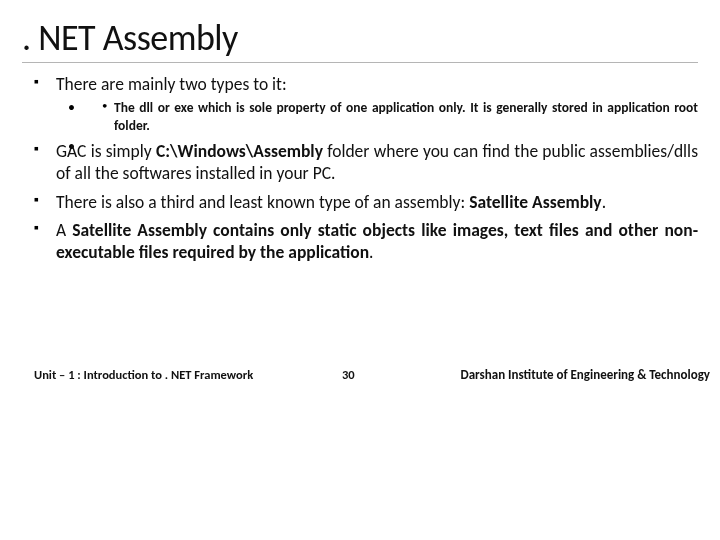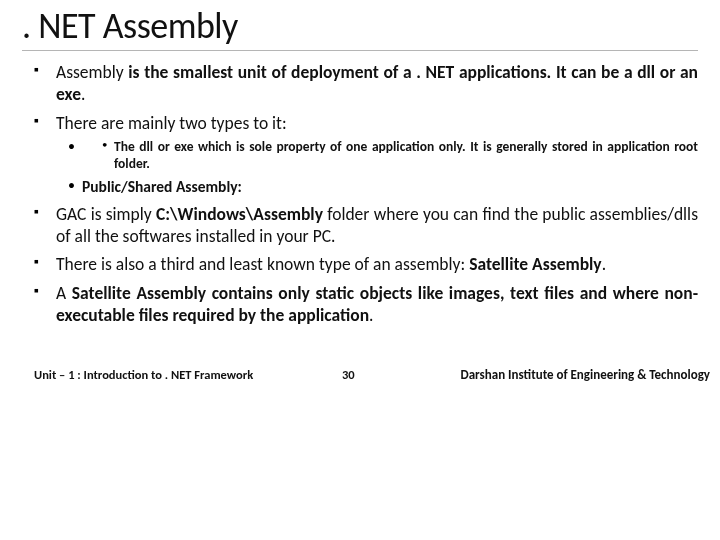--- a/index.html
+++ b/index.html
@@ -1,17 +1,17 @@
 <!DOCTYPE html>
 <html><head>
 <meta charset="utf-8">
 <style>
   * { margin: 0; padding: 0; box-sizing: border-box; }
   html, body { width: 720px; height: 540px; font-family: Calibri, 'Segoe UI', Arial, sans-serif; background: #fff; overflow: hidden; }
-  .slide { width: 720px; height: 390px; position: relative; padding: 0 22px; }
+  .slide { width: 720px; height: 390px; position: relative; padding: 12px 22px; }
   .title { font-size: 36px; font-weight: 400; color: #111; padding: 4px 0 2px 0; border-bottom: 1.5px solid #b5b5b5; margin-bottom: 10px; letter-spacing: -0.5px; }
   ul.lvl1 { list-style: none; padding-left: 18px; }
   ul.lvl1 > li { position: relative; font-size: 17.5px; line-height: 1.28; margin-bottom: 6px; text-align: justify; color: #111; padding-left: 16px; }
   ul.lvl1 > li::before { content: "▪"; position: absolute; left: -6px; top: 0; font-size: 14px; color: #000; }
   ul.lvl2 { list-style: none; padding-left: 14px; margin-top: 4px; margin-bottom: 4px; }
   ul.lvl2 > li { position: relative; font-size: 15.5px; line-height: 1.28; margin-bottom: 3px; color: #111; padding-left: 12px; font-weight: bold; }
   ul.lvl2 > li::before { content: "•"; position: absolute; left: -2px; top: 0; font-size: 14px; color: #000; font-weight: normal; }
   ul.lvl3 { list-style: none; padding-left: 22px; margin-top: 3px; margin-bottom: 4px; }
   ul.lvl3 > li { position: relative; font-size: 13.5px; line-height: 1.28; margin-bottom: 2px; color: #111; padding-left: 10px; font-weight: bold; text-align: justify; }
   ul.lvl3 > li::before { content: "•"; position: absolute; left: -2px; top: 0; font-size: 11px; color: #000; font-weight: normal; }
@@ -22,43 +22,39 @@
   .footer .right { flex: 1; font-size: 13px; font-weight: bold; color: #111; text-align: right; }
 </style>
 </head>
 <body>
 
 <div class="slide">
   <h1 class="title">. NET Assembly</h1>
 
   <ul class="lvl1">
     <li>
-      <span>Assembly </span><span class="b">is the smallest unit of deployment of a . NET applications. It can be a dll or an exe</span><span>.</span>
-    </li>
-    <li>
       <span>There are mainly two types to it:</span>
       <ul class="lvl2">
         <li>
           <ul class="lvl3">
             <li>The dll or exe which is sole property of one application only. It is generally stored in application root folder.</li>
           </ul>
         </li>
         <li>
-          <span>Public/Shared Assembly:</span>
         </li>
       </ul>
     </li>
     <li>
       <span>GAC is simply </span><span class="b">C:\Windows\Assembly</span><span> folder where you can find the public assemblies/dlls of all the softwares installed in your PC.</span>
     </li>
     <li>
       <span>There is also a third and least known type of an assembly: </span><span class="b">Satellite Assembly</span><span>.</span>
     </li>
     <li>
-      <span>A </span><span class="b">Satellite Assembly contains only static objects like images, text files and where non-executable files required by the application</span><span>.</span>
+      <span>A </span><span class="b">Satellite Assembly contains only static objects like images, text files and other non-executable files required by the application</span><span>.</span>
     </li>
   </ul>
 
   <div class="footer">
     <div class="left">Unit – 1 : Introduction to . NET Framework</div>
     <div class="center">30</div>
     <div class="right">Darshan Institute of Engineering &amp; Technology</div>
   </div>
 </div>
 

